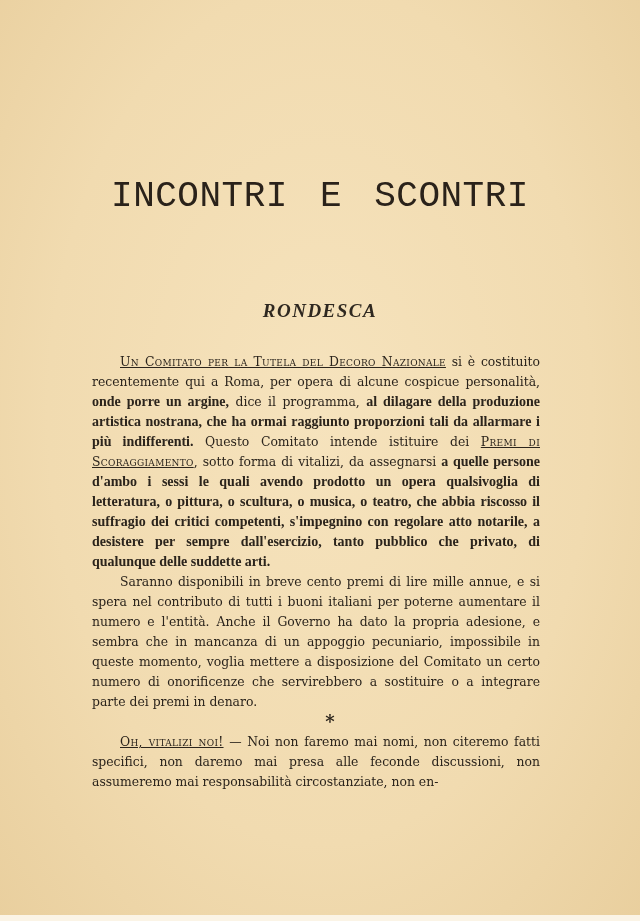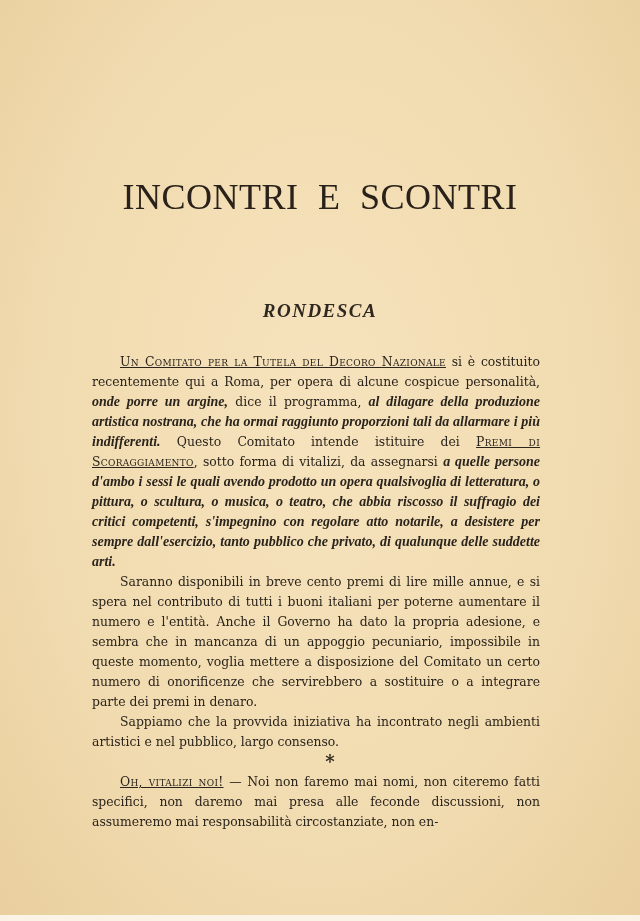--- a/index.html
+++ b/index.html
@@ -13,49 +13,48 @@
     background:
       radial-gradient(ellipse at 50% 45%, #f6e3bd 0%, #f1dbb0 60%, #e9cf9e 100%);
     box-sizing: border-box;
   }
   .page::after {
     content: ""; position: absolute; left: 0; right: 0; bottom: 0; height: 6px;
     background: #fbf4e6;
   }
   .title {
     position: absolute; top: 176px; left: 0; width: 640px; text-align: center;
-    font-family: Liberation Serif, serif;
+    font-family: Liberation Mono, monospace;
     font-size: 36px; letter-spacing: 0.5px; color: #2a221a;
     word-spacing: 10px;
   }
   .subtitle {
     position: absolute; top: 300px; left: 0; width: 640px; text-align: center;
     font-family: "Liberation Serif", serif; font-style: italic; font-weight: bold;
     font-size: 19px; letter-spacing: 1.5px; color: #2f2820;
   }
   .body {
     position: absolute; top: 352px; left: 92px; width: 448px;
     font-family: "DejaVu Serif", serif; font-size: 12.4px; line-height: 20px;
     color: #2b241c; text-align: justify;
   }
   .body p { margin: 0; text-indent: 28px; }
   .sc { font-variant: small-caps; letter-spacing: 0.3px; text-decoration: underline; }
-  .it { font-style: italic; font-family: "Liberation Serif", serif; font-size: 14px; font-weight: bold; }
+  .it { font-family: "Liberation Serif", serif; font-size: 14px; font-weight: bold; }
   .star {
     text-align: center; font-size: 18px; font-weight: bold; margin: 10px 0 12px 0;
     text-indent: 0;
   }
 </style>
 </head>
 <body>
 
 <div class="page">
   <div class="title">INCONTRI E SCONTRI</div>
   <div class="subtitle">RONDESCA</div>
 
   <div class="body">
     <p><span class="sc">Un Comitato per la Tutela del Decoro Nazionale</span><span> si è costituito recentemente qui a Roma, per opera di alcune cospicue personalità, </span><span class="it">onde porre un argine,</span><span> dice il programma, </span><span class="it">al dilagare della produzione artistica nostrana, che ha ormai raggiunto proporzioni tali da allarmare i più indifferenti.</span><span> Questo Comitato intende istituire dei </span><span class="sc">Premi di Scoraggiamento</span><span>, sotto forma di vitalizi, da assegnarsi </span><span class="it">a quelle persone d'ambo i sessi le quali avendo prodotto un opera qualsivoglia di letteratura, o pittura, o scultura, o musica, o teatro, che abbia riscosso il suffragio dei critici competenti, s'impegnino con regolare atto notarile, a desistere per sempre dall'esercizio, tanto pubblico che privato, di qualunque delle suddette arti.</span></p>
     <p>Saranno disponibili in breve cento premi di lire mille annue, e si spera nel contributo di tutti i buoni italiani per poterne aumentare il numero e l'entità. Anche il Governo ha dato la propria adesione, e sembra che in mancanza di un appoggio pecuniario, impossibile in queste momento, voglia mettere a disposizione del Comitato un certo numero di onorificenze che servirebbero a sostituire o a integrare parte dei premi in denaro.</p>
-    <p>Sappiamo che la provvida iniziativa ha incontrato negli ambienti artistici e nel pubblico, largo consenso.</p>
     <p class="star">*</p>
     <p><span class="sc">Oh, vitalizi noi!</span><span> — Noi non faremo mai nomi, non citeremo fatti specifici, non daremo mai presa alle feconde discussioni, non assumeremo mai responsabilità circostanziate, non en-</span></p>
   </div>
 </div>
 
 </body></html>

